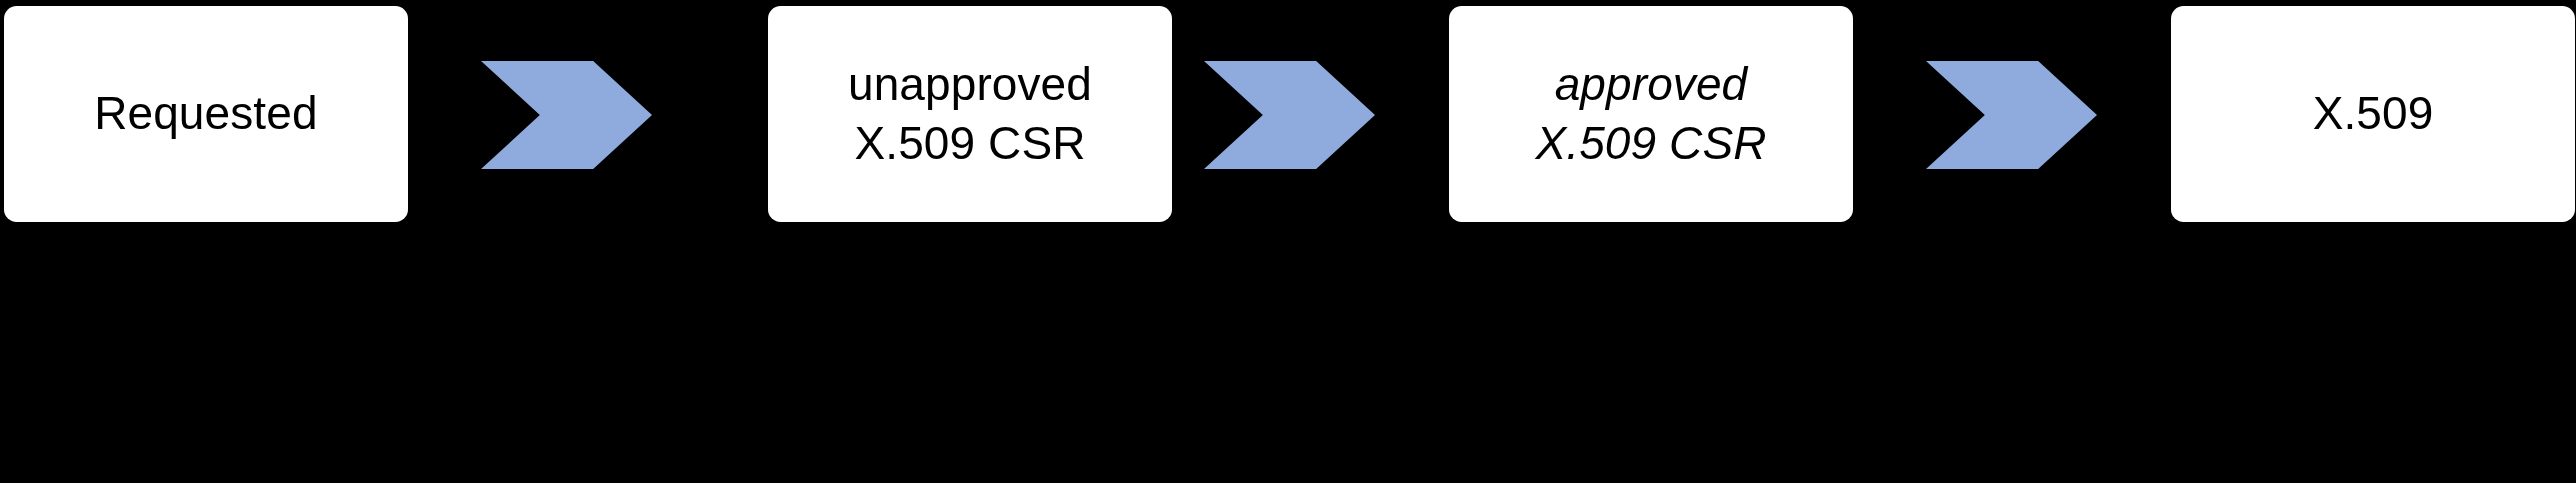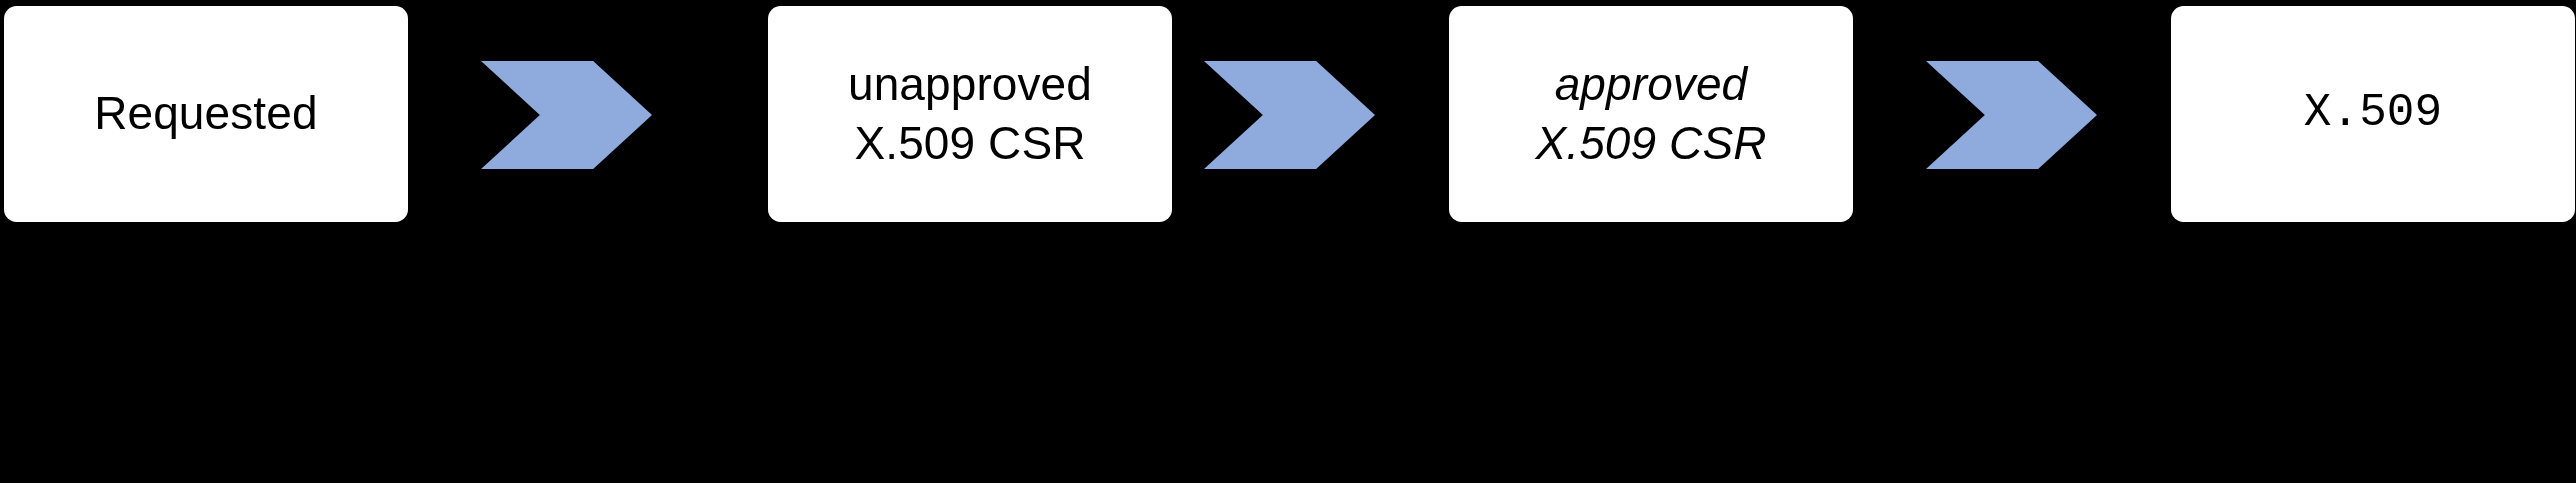--- a/index.html
+++ b/index.html
@@ -33,21 +33,21 @@
     box-sizing: border-box;
     display: flex;
     flex-direction: column;
     align-items: center;
     justify-content: center;
     padding: 0 14px;
   }
   .box-1 { left: 3.9px;    }
   .box-2 { left: 768px;  }
   .box-3 { left: 1449px; font-style: italic; }
-  .box-4 { left: 2171px; font-family: Liberation Mono, monospace; }
+  .box-4 { left: 2171px; }
 
   .box-line {
     color: #000000;
     font-size: 46px;
     line-height: 1.30;
     font-weight: 400;
     text-align: center;
     white-space: nowrap;
     letter-spacing: 0.1px;
   }

